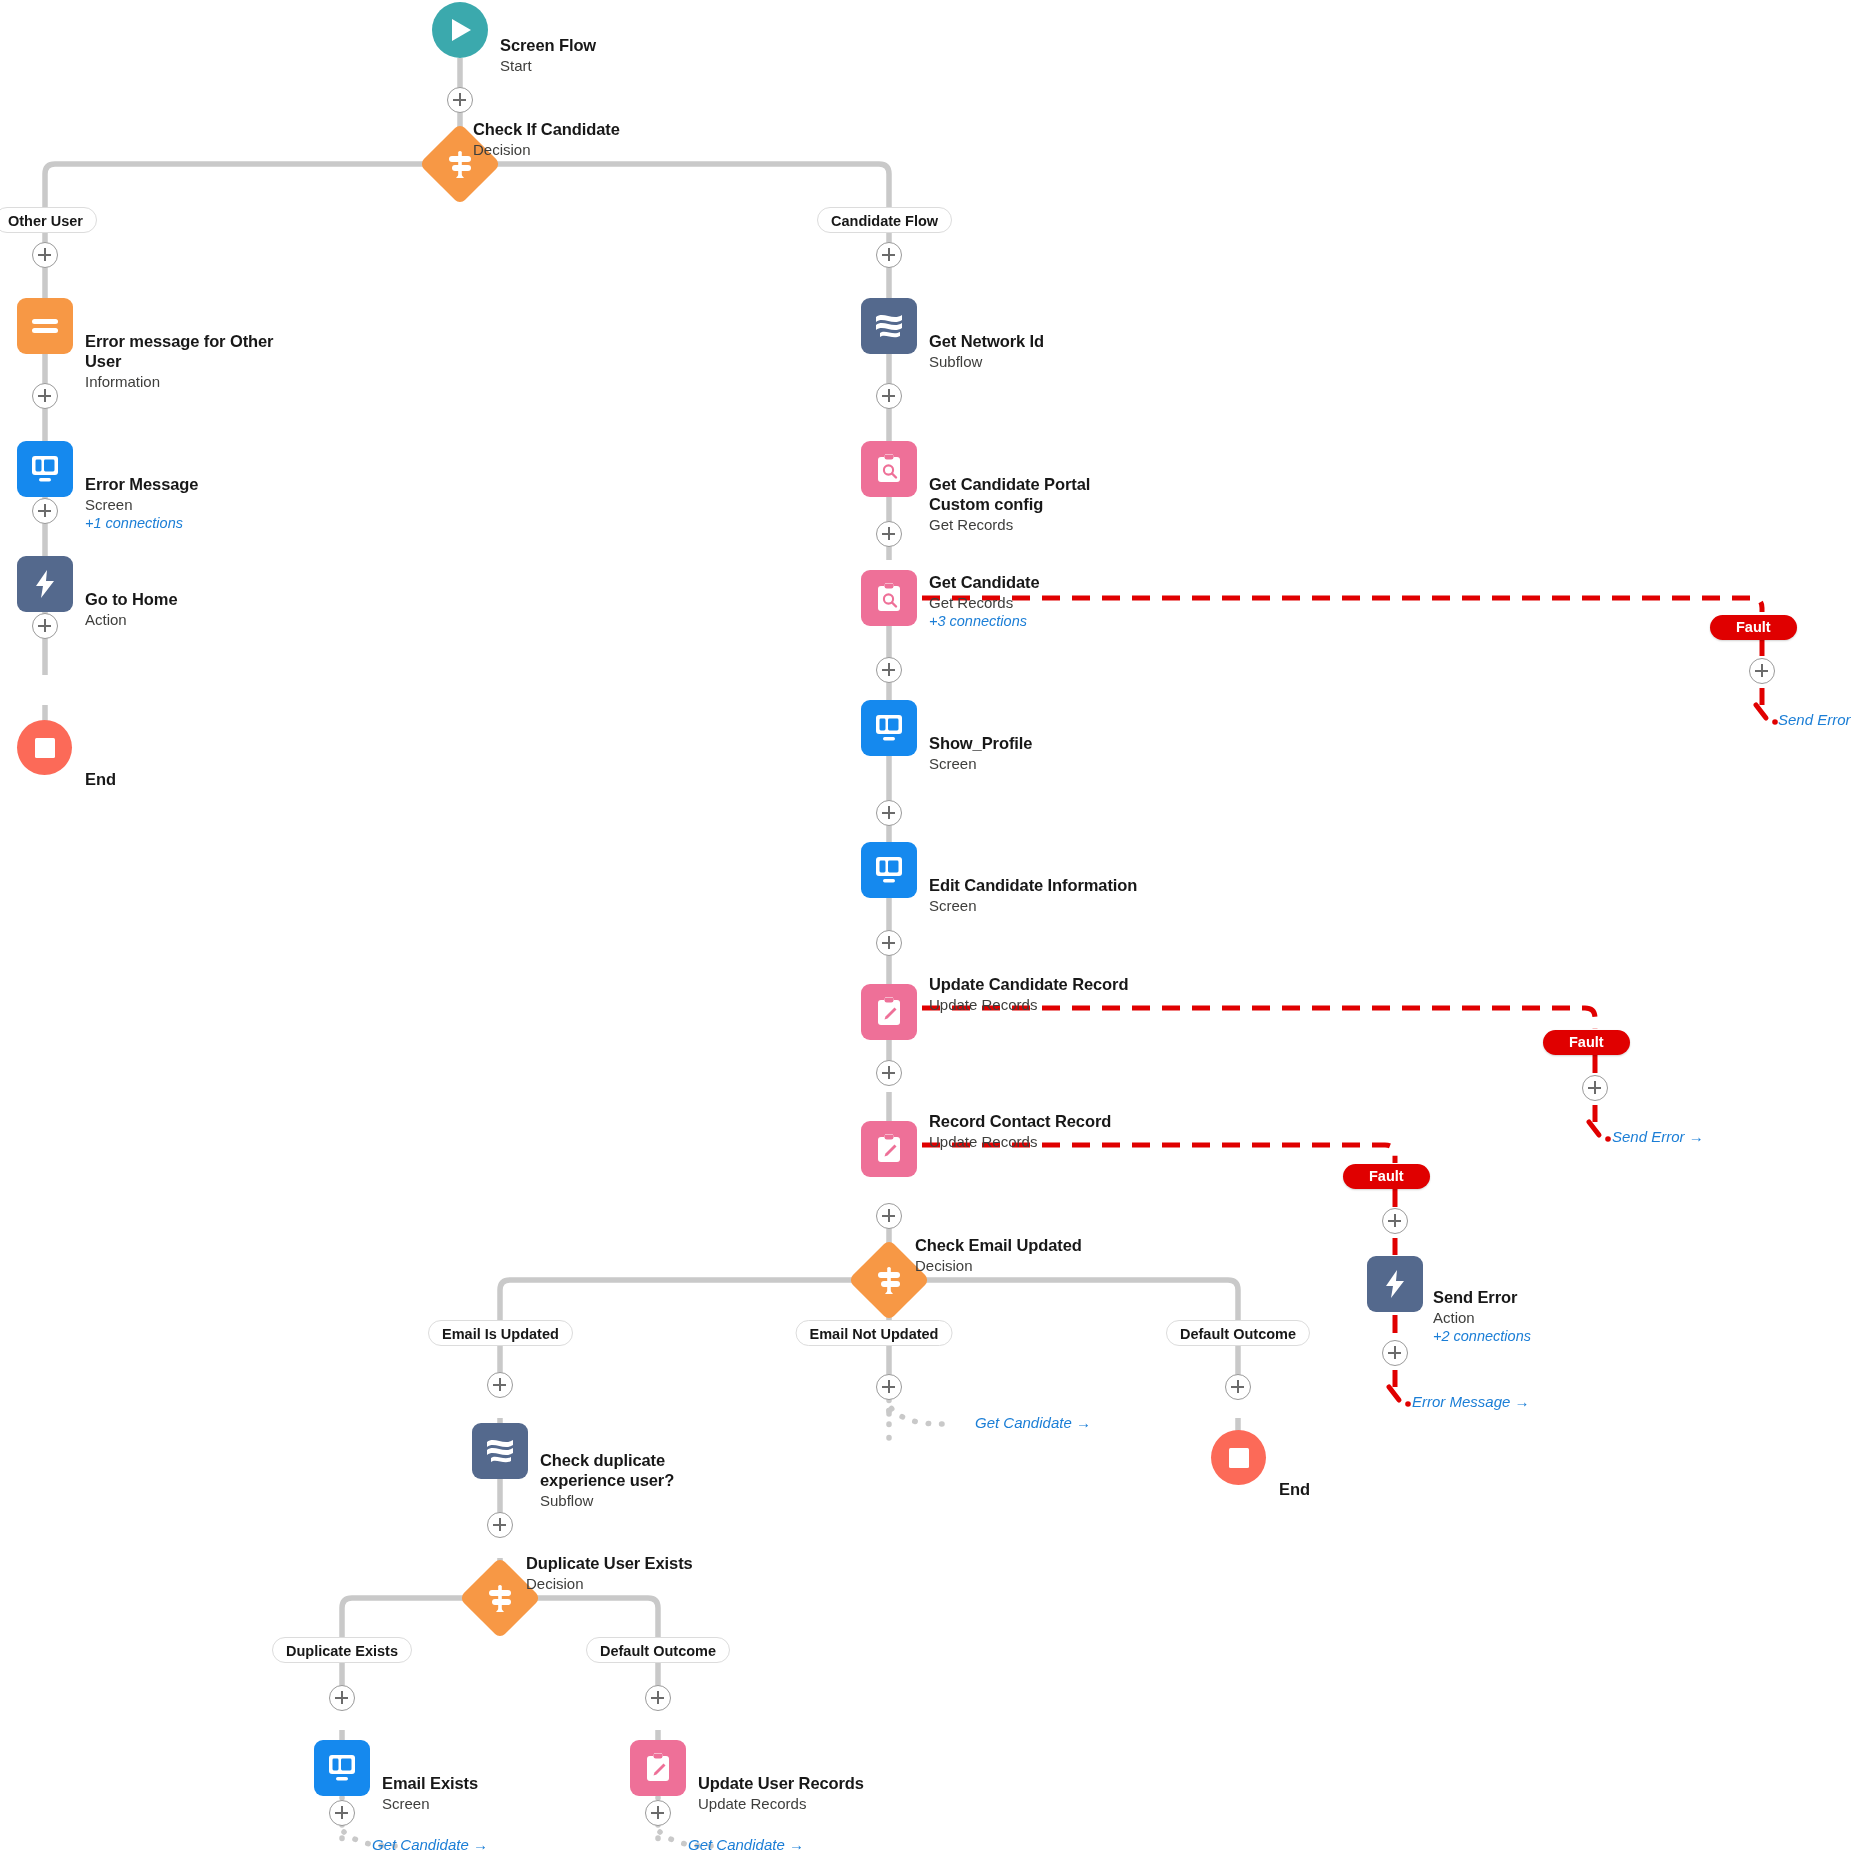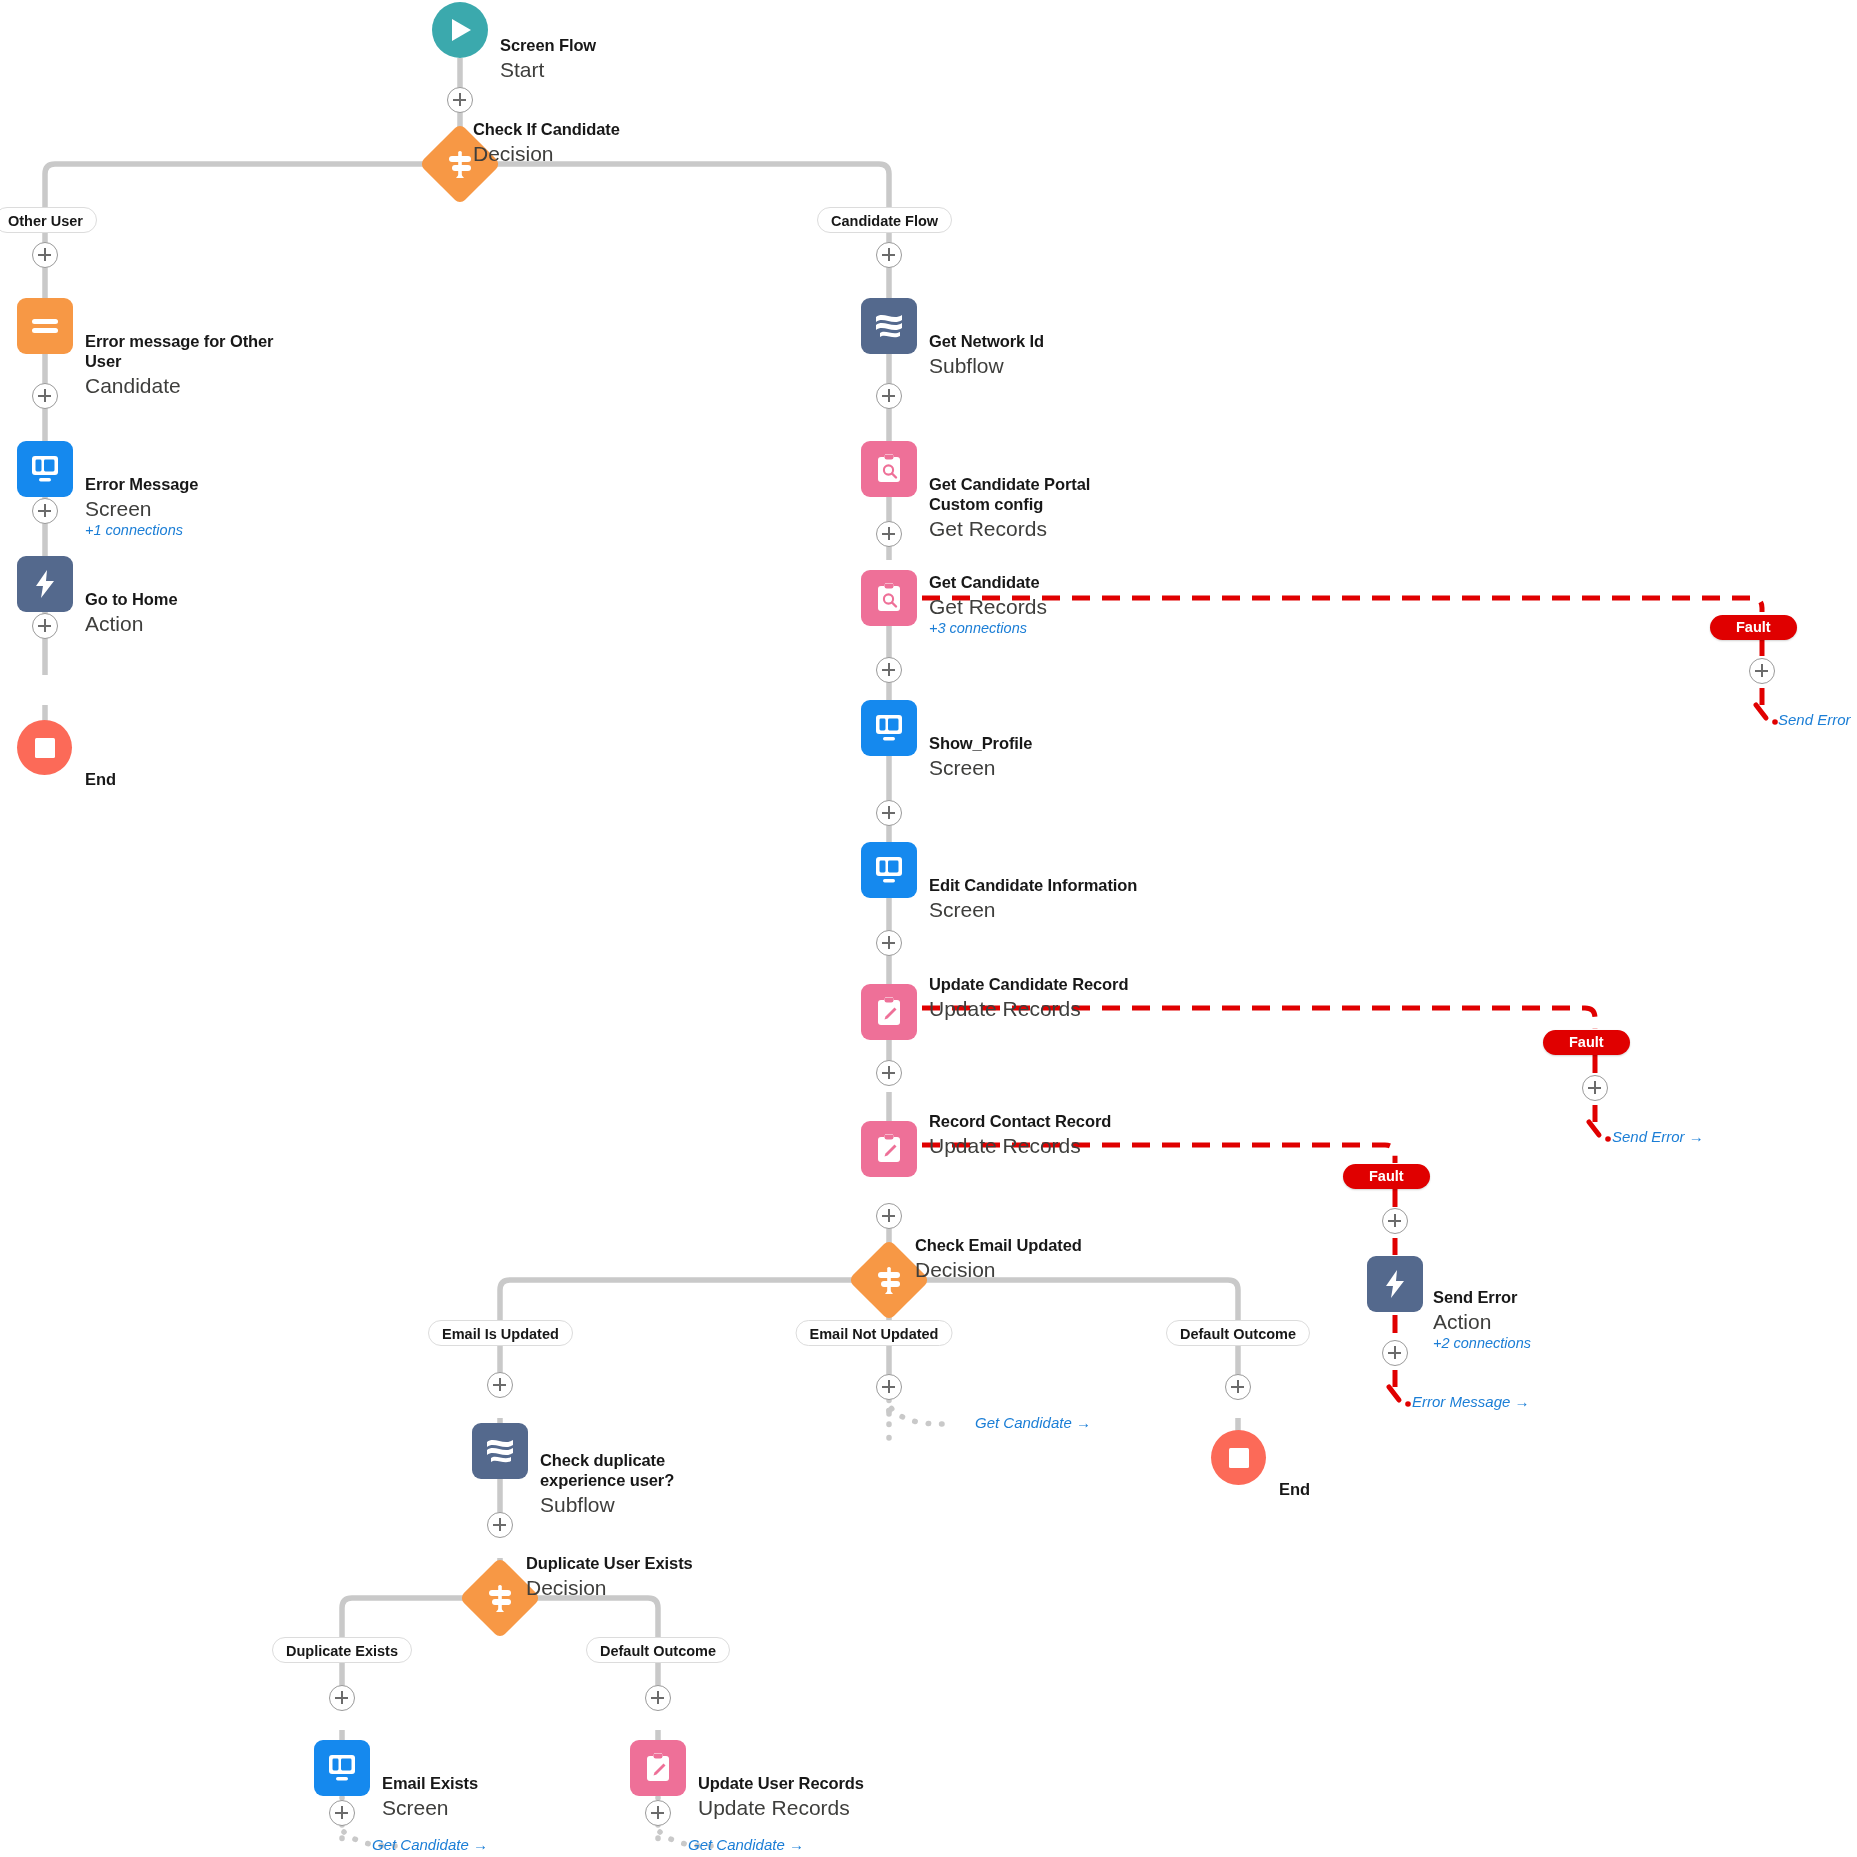--- a/index.html
+++ b/index.html
@@ -30,21 +30,21 @@
   .lbl{
     position:absolute;left:68px;top:-2px;
     width:210px;
     line-height:1.21;
     margin-top:36px;
   }
   .lbl .t{
     font-size:16.5px;font-weight:bold;color:#181818;letter-spacing:-0.1px;
   }
   .lbl .s{
-    font-size:21px;color:#3e3e3c;margin-top:1px;
+    font-size:15px;color:#3e3e3c;margin-top:1px;
   }
   .lbl .c{
     font-size:14.5px;color:#1b7ed6;font-style:italic;margin-top:1px;
   }
 
   
   .c-start{background:#3ba9ad;}
   .c-decision{background:#f79845;}
   .c-assign{background:#f79845;}
   .c-screen{background:#1589ee;}
@@ -214,21 +214,21 @@
 
   <div class="node" style="left:17px;top:298px">
     <div class="ico c-assign">
       <svg width="30" height="22" viewBox="0 0 30 22">
         <rect x="2" y="4" width="26" height="5" rx="2.5" fill="#fff"></rect>
         <rect x="2" y="13" width="26" height="5" rx="2.5" fill="#fff"></rect>
       </svg>
     </div>
     <div class="lbl" style="width:195px">
       <div class="t">Error message for Other User</div>
-      <div class="s">Candidate</div>
+      <div class="s">Information</div>
     </div>
   </div>
 
   <div class="plus" style="left:32px;top:383px"></div>
 
   <div class="node" style="left:17px;top:441px">
     <div class="ico c-screen">
       <svg width="32" height="30" viewBox="0 0 32 30">
         <rect x="3" y="2" width="26" height="19" rx="3" fill="#fff"></rect>
         <rect x="6.5" y="5.5" width="6" height="12" rx="1.4" fill="#1589ee"></rect>

